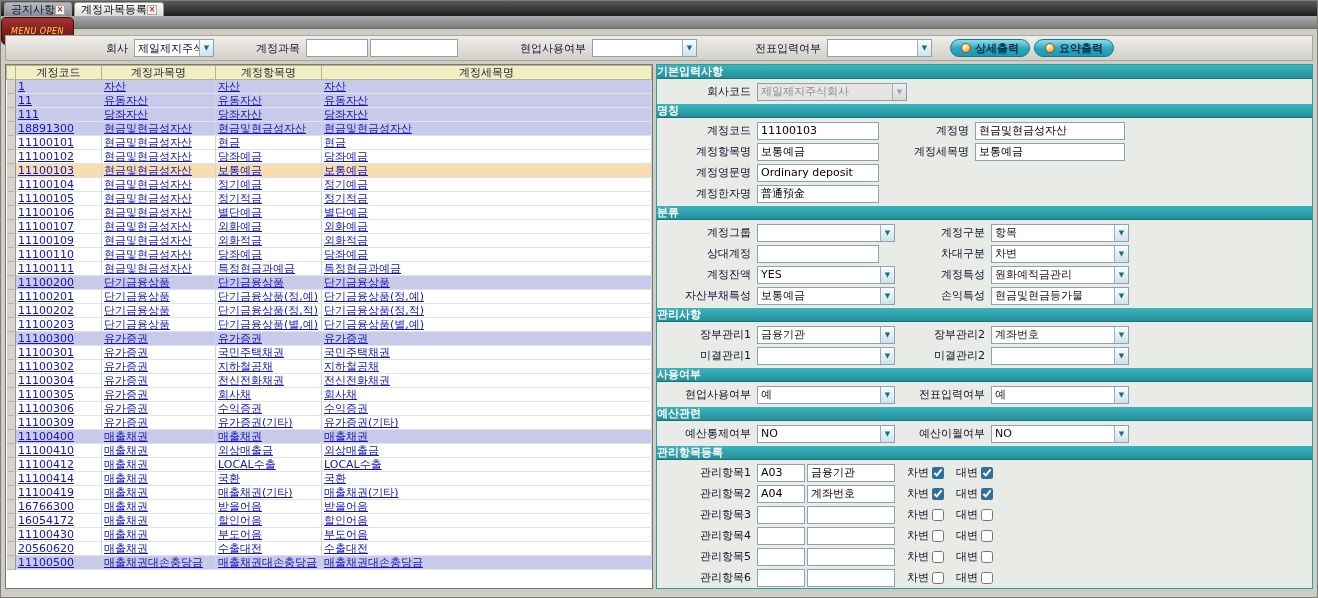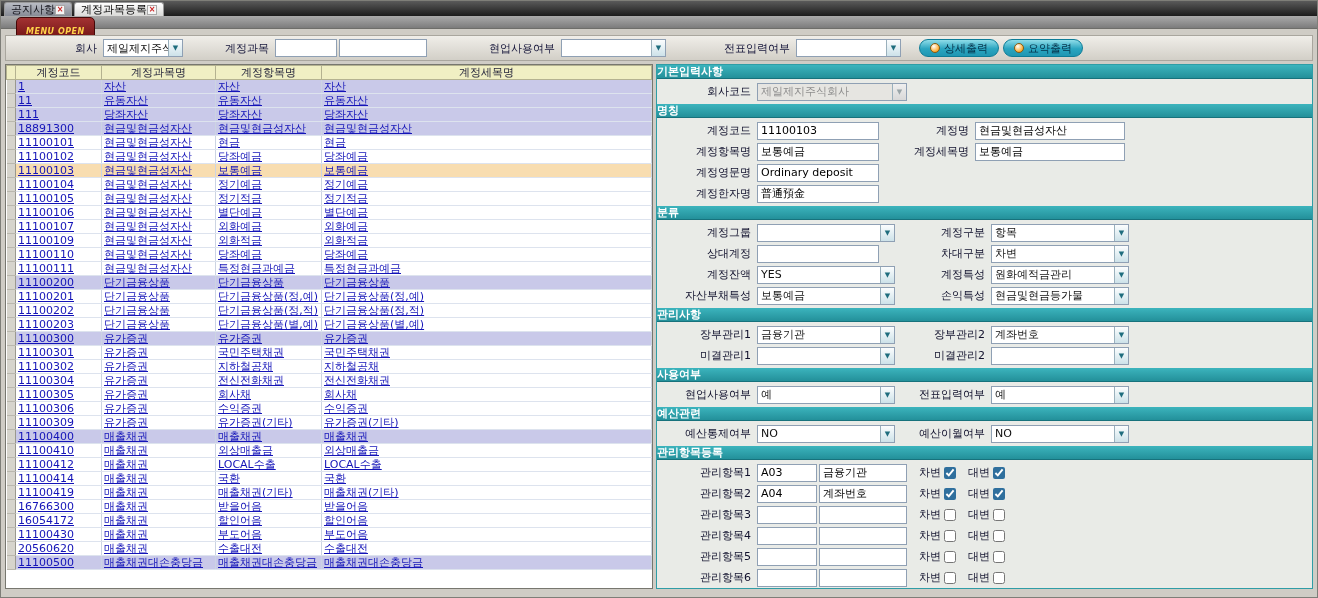--- a/index.html
+++ b/index.html
@@ -9,33 +9,33 @@
 
   
   .tabbar{position:absolute;top:0;left:0;right:0;height:15px;background:linear-gradient(#5a5a5a,#1c1c1c);display:flex;align-items:flex-end;padding-left:3px;gap:2px}
   .tab{height:14px;display:flex;align-items:center;padding:0 6px;border-radius:3px 3px 0 0;border:1px solid #9a9a9a;border-bottom:none;white-space:nowrap;cursor:default}
   .tab-inactive{background:linear-gradient(#b9bcc4,#878b95);color:#15151d}
   .tab-active{background:linear-gradient(#ffffff,#dadad8);color:#000}
   .tab-close{width:10px;height:10px;background:#f6f6f6;border:1px solid #a8a8a8;color:#c22;font-size:8px;line-height:8px;display:flex;align-items:center;justify-content:center;font-weight:bold}
 
   
   .menustrip{position:absolute;top:15px;left:0;right:0;height:13px;background:linear-gradient(#ababab,#7c7c7c);border-bottom:1px solid #6e6e6a}
-  .menu-open{position:absolute;left:15px;top:1px;height:28px;padding:0 9px;background:linear-gradient(#a33232,#650d0d);border:1px solid #450707;border-radius:5px;color:#ffd24a;font-size:8px;font-weight:bold;font-style:italic;display:flex;align-items:center;letter-spacing:.5px}
+  .menu-open{position:absolute;left:0;top:1px;height:28px;padding:0 9px;background:linear-gradient(#a33232,#650d0d);border:1px solid #450707;border-radius:5px;color:#ffd24a;font-size:8px;font-weight:normal;font-style:italic;display:flex;align-items:center;letter-spacing:.5px}
 
   
   .toolbar{position:absolute;top:34px;left:4px;right:4px;height:26px;background:linear-gradient(#f0eee9,#d2cfc7);border:1px solid #a9a69e;display:flex;align-items:center}
   .t-label{color:#15153a;white-space:nowrap}
   .t-input{height:18px;border:1px solid #8fa0b4;background:#fff;padding:0 3px;font-size:11px;font-family:inherit}
   .selectbox{height:18px;border:1px solid #8fa0b4;background:#fff;display:flex;align-items:center}
   .selectbox .sel-text{flex:1;padding:0 3px;white-space:nowrap;overflow:hidden;color:#111}
   .selectbox .sel-arrow{width:14px;align-self:stretch;border-left:1px solid #9ab0bc;background:linear-gradient(#fbfdfe,#cde2e9);color:#1f6d7e;font-size:7px;display:flex;align-items:center;justify-content:center}
   .selectbox.dis{background:#e6e5e1}
   .selectbox.dis .sel-text{color:#8d8d8d}
   .selectbox.dis .sel-arrow{color:#9aa5a8;background:linear-gradient(#efefef,#d8d8d8)}
-  .cy-btn{height:18px;border-radius:9px;border:1px solid #0d7c97;background:linear-gradient(#8fdde9,#2aa5c0 55%,#1f96b2);color:#05324a;font-weight:normal;font-size:11px;display:flex;align-items:center;gap:4px;padding:0 10px;cursor:default}
+  .cy-btn{height:18px;border-radius:9px;border:1px solid #0d7c97;background:linear-gradient(#8fdde9,#2aa5c0 55%,#1f96b2);color:#05324a;font-weight:bold;font-size:11px;display:flex;align-items:center;gap:4px;padding:0 10px;cursor:default}
   .btn-icon{width:10px;height:10px;border-radius:50%;background:radial-gradient(circle at 35% 30%,#ffffff,#ffb13d 65%,#d87f00);border:1px solid #8a5a10}
 
   
   .main{position:absolute;top:63px;left:4px;right:4px;bottom:8px;display:flex;gap:3px}
 
   
   .grid-wrap{width:648px;background:#fff;border:1px solid #77776f;overflow:hidden}
   table.grid{border-collapse:collapse;width:100%;table-layout:fixed}
   .grid td{height:14px;line-height:13px;padding:0 2px;border-right:1px solid #ccd4e3;border-bottom:1px solid #dde3ee;overflow:hidden;white-space:nowrap;font-size:11px}
   .grid tr.hdr td{background:#f0efc3;border:1px solid #b4b290;color:#23233a;text-align:center;height:14px}
@@ -44,21 +44,21 @@
   .grid tr.group td.cell{background:#c9c9e9}
   .grid tr.selected td.cell{background:#f8ddb0}
 
   
   .panel{flex:1;border:1px solid #2f9da6;background:#e9ebe7;overflow:hidden}
   .sec-h{height:14px;line-height:14px;background:linear-gradient(#3cb4bd,#23909a);color:#fff;font-weight:bold;border-bottom:1px solid #17727c}
   .f-rows{padding:2px 0}
   .f-row{display:flex;align-items:center;height:21px}
   .f-lbl{width:100px;text-align:right;padding-right:6px;color:#10102c;white-space:nowrap}
   .f-lbl2{width:92px;margin-left:4px;text-align:right;padding-right:6px;color:#10102c;white-space:nowrap}
-  .w55{width:60px}.w88{width:88px;margin-left:2px}.w122{width:122px}.w138{width:138px}.w150{width:150px}
+  .w55{width:48px}.w88{width:88px;margin-left:2px}.w122{width:122px}.w138{width:138px}.w150{width:150px}
   .chk-lbl{margin-left:12px;color:#10102c}
   input[type=checkbox]{width:12px;height:12px;margin-left:3px;accent-color:#2f6f9d}
 </style>
 </head>
 <body>
 
 <div class="app">
 
   <div class="tabbar">
     <div class="tab tab-inactive">
@@ -69,21 +69,21 @@
       <span>계정과목등록</span>
       <span class="tab-close">×</span>
     </div>
   </div>
 
   <div class="menustrip">
     <div class="menu-open">MENU OPEN</div>
   </div>
 
   <div class="toolbar">
-    <span class="t-label" style="margin-left:69px">회사</span>
+    <span class="t-label" style="margin-left:100px">회사</span>
     <div class="selectbox" style="width:80px;margin-left:6px">
       <span class="sel-text">제일제지주식회사</span>
       <span class="sel-arrow">▼</span>
     </div>
     <span class="t-label" style="margin-left:42px">계정과목</span>
     <input class="t-input" style="width: 62px; margin-left: 6px;" value="">
     <input class="t-input" style="width: 88px; margin-left: 2px;" value="">
     <span class="t-label" style="margin-left:62px">현업사용여부</span>
     <div class="selectbox" style="width:105px;margin-left:6px">
       <span class="sel-text"></span>

